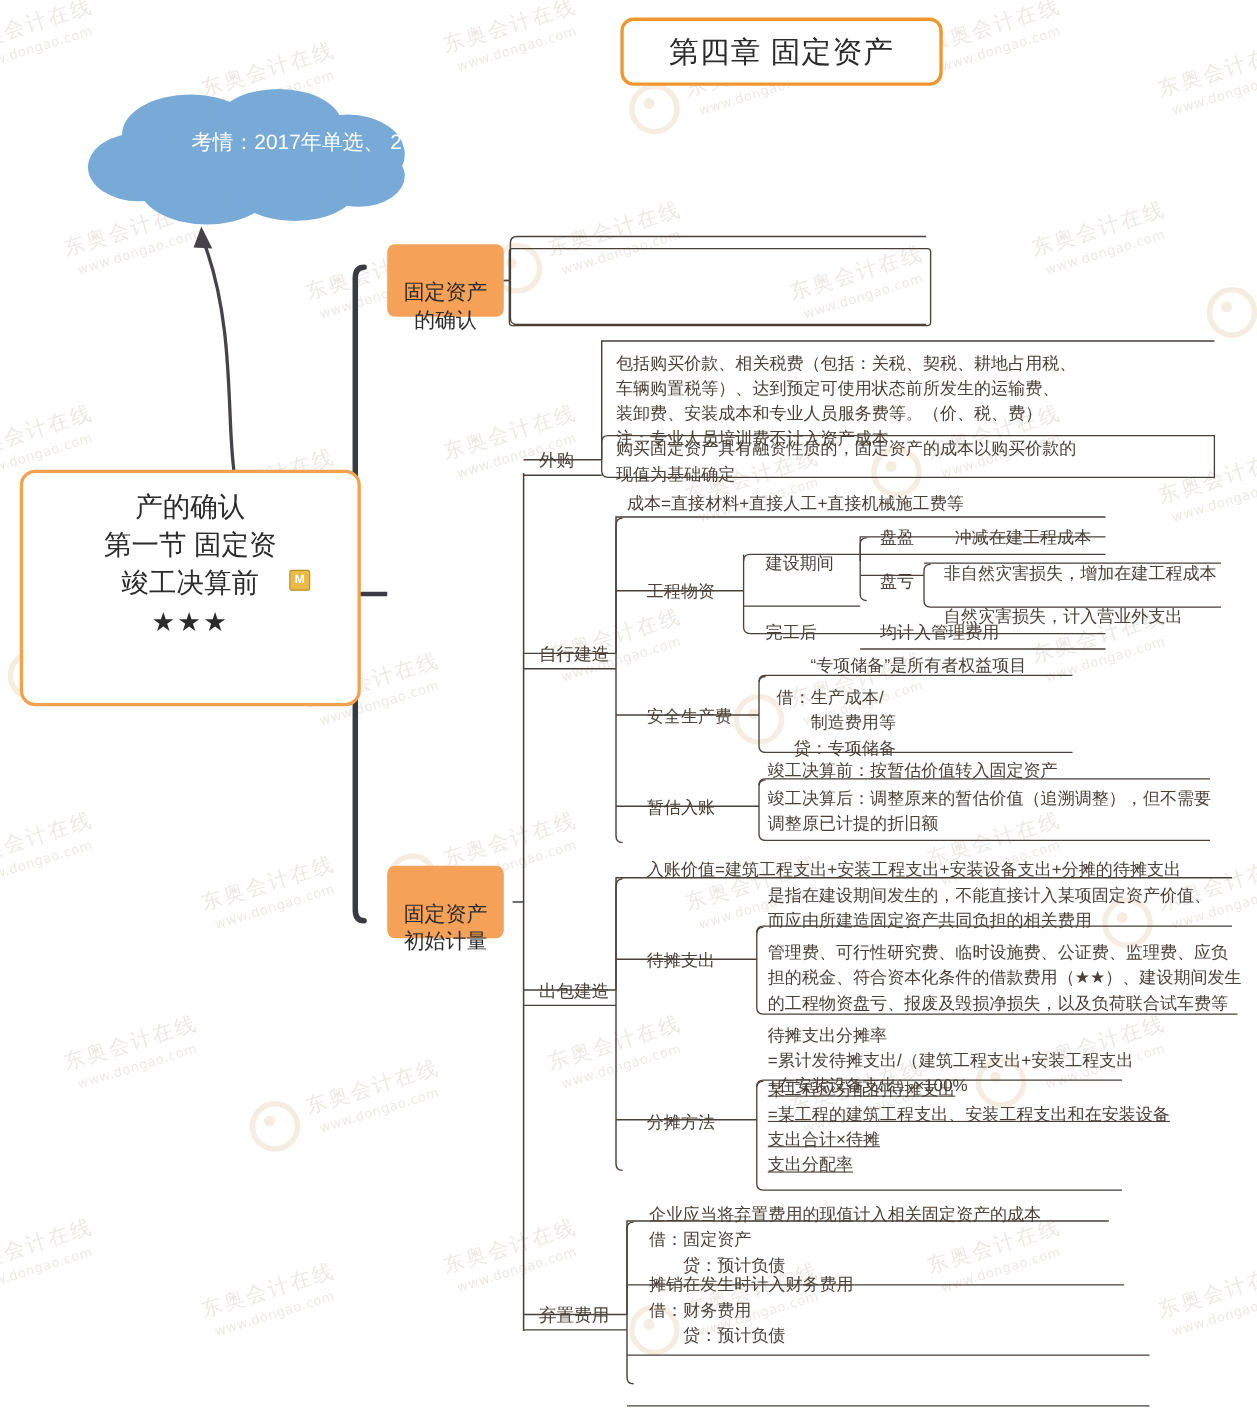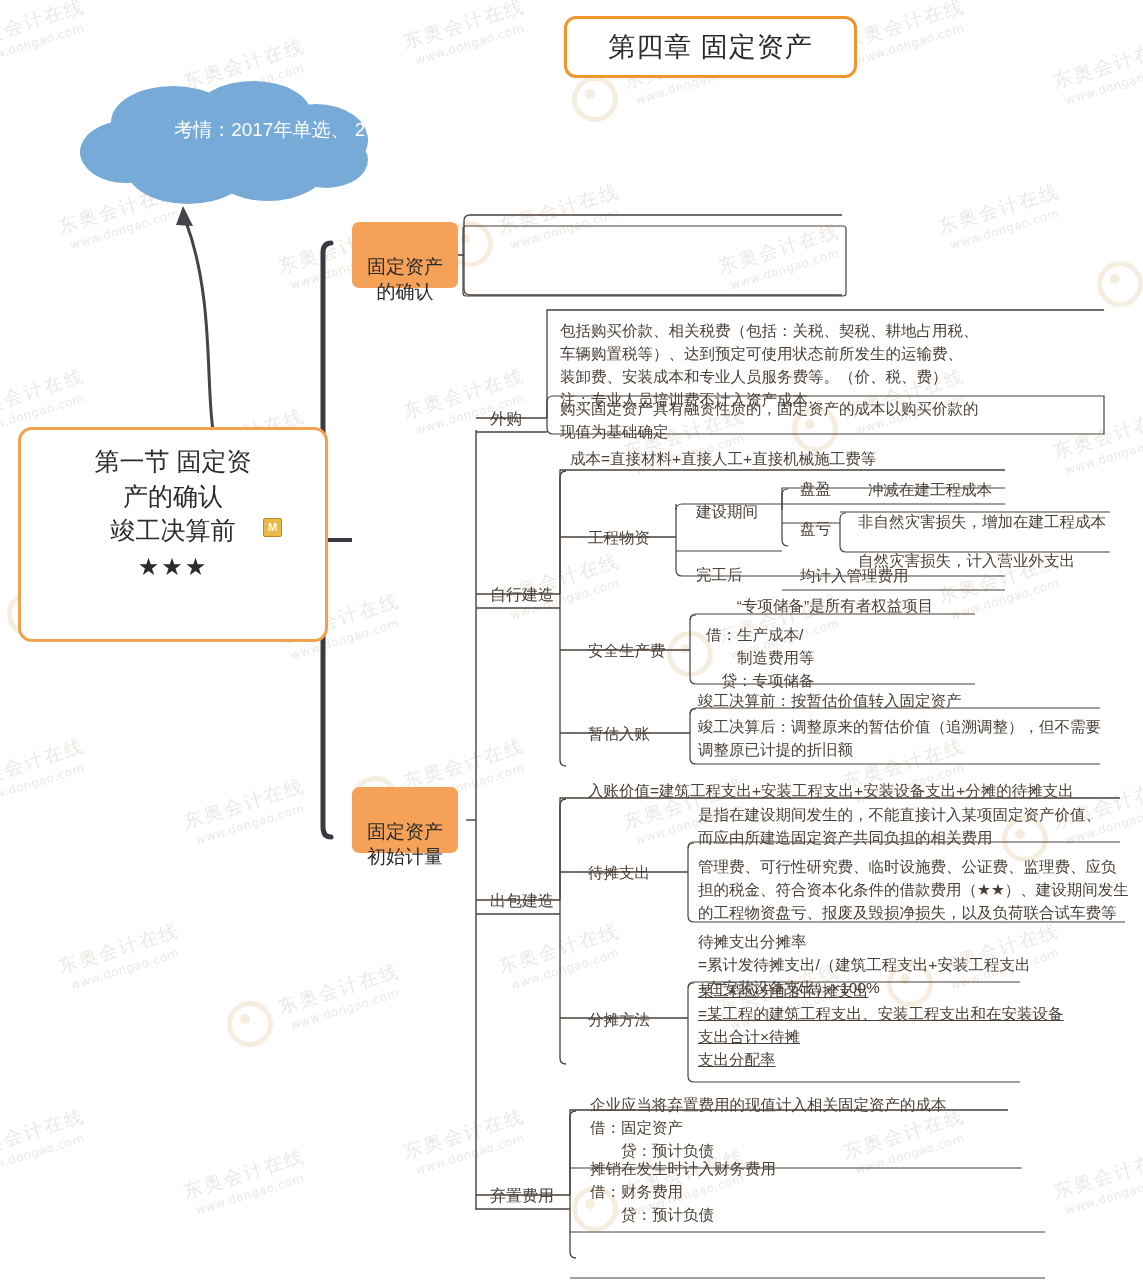--- a/index.html
+++ b/index.html
@@ -385,22 +385,22 @@
     </svg>
     <div class="txt">考情：2017年单选、
 2017年多选</div>
   </div>
 
   <div class="title-node" style="left:564px;top:16px;width:287px;height:56px;text-align:right;">
     <span>第四章 固定资产</span>
   </div>
 
   <div class="root-node" style="left:18px;top:427px;width:310px;height:215px;">
+    <div>产的确认</div>
     <div>第一节 固定资</div>
-    <div>产的确认</div>
     <div>竣工决算前</div>
     <span class="stars">★★★</span>
   </div>
   <div class="m-badge" style="left:263px;top:518px;">M</div>
 
   <div class="orange-node" style="left:352px;top:222px;width:106px;height:66px;white-space:pre-line;">
     <span>固定资产
 的确认</span>
   </div>
 

